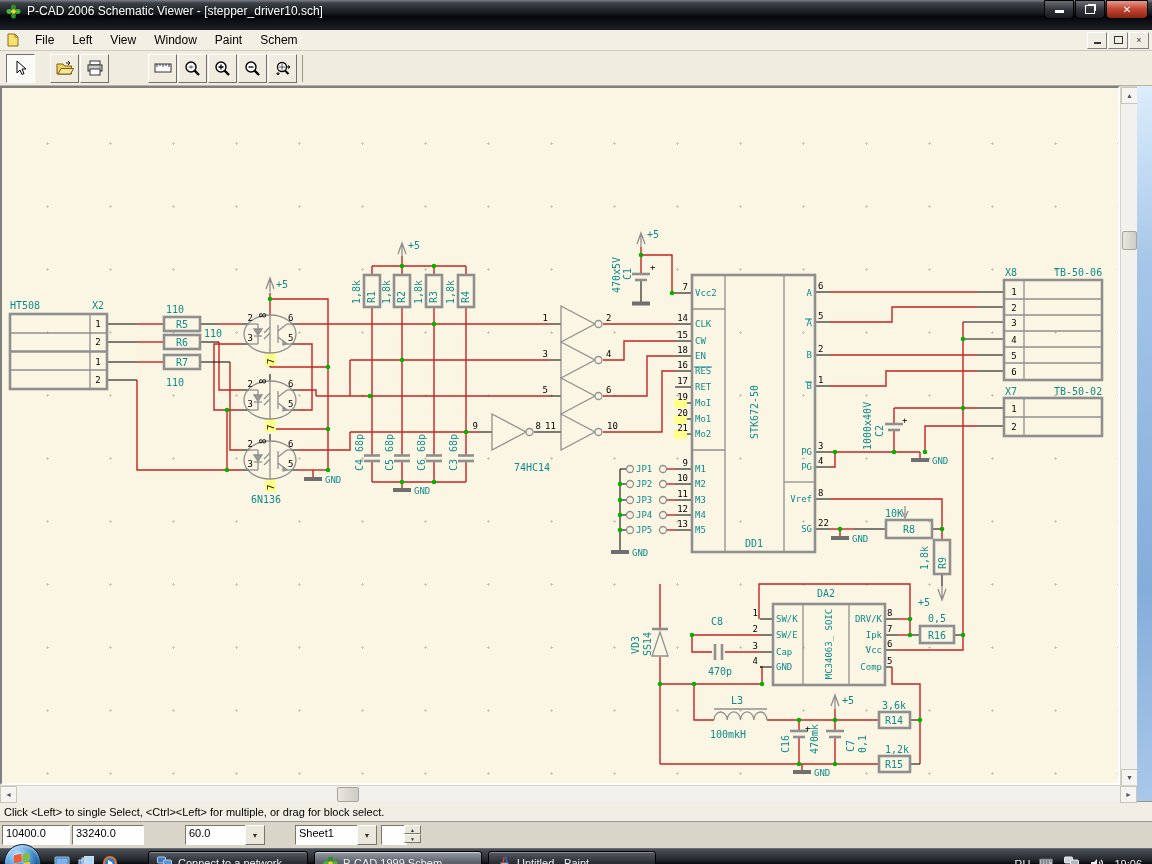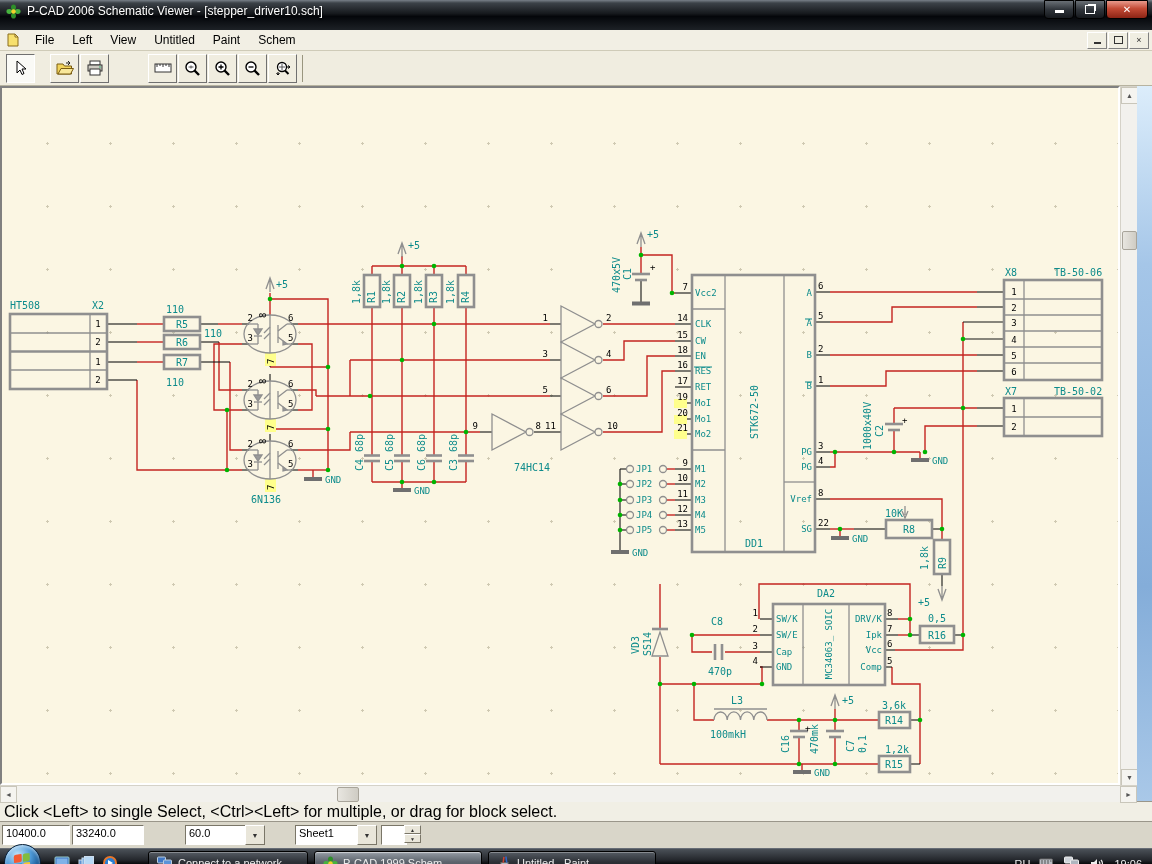--- a/index.html
+++ b/index.html
@@ -28,21 +28,21 @@
   .tbsep{width:1px;height:27px;background:#9a967f;margin-left:4px}
   
   .canvaswrap{position:relative;height:715px;background:#e8e6dc}
   .canvas{position:absolute;left:0;top:0;width:1116px;height:695px;border:2px solid;border-color:#808080 #fff #fff #808080;background:#fbf6e3;background-image:radial-gradient(circle,#cfc9b2 1px,transparent 1.4px);background-size:63px 63px;background-position:14px 24px;overflow:hidden}
   .vscroll{position:absolute;left:1120px;top:0;width:17px;height:699px;background:#f2f1ed;border:1px solid #d5d2c8}
   .hscroll{position:absolute;left:0;top:699px;width:1137px;height:16px;background:#f2f1ed;border-top:1px solid #d5d2c8}
   .sarrow{position:absolute;width:15px;height:15px;background:#f5f4f0;border:1px solid #c9c6ba;color:#555;font-size:7px;display:flex;align-items:center;justify-content:center}
   .sthumb{position:absolute;background:linear-gradient(90deg,#e8e6e0,#cfccc4);border:1px solid #a8a49a;border-radius:2px}
   .bluestrip{position:absolute;left:1137px;top:0;width:15px;height:715px;background:linear-gradient(180deg,#dcedfb,#a5c6e8 25%,#84add9 70%,#a9c8e8)}
   
-  .statushint{height:19px;background:#f1efe5;border:1px solid #9a968a;border-left:none;border-right:none;font-size:16px;color:#000;display:flex;align-items:center;padding-left:4px}
+  .statushint{height:19px;background:#f1efe5;border:1px solid #9a968a;border-left:none;border-right:none;font-size:11px;color:#000;display:flex;align-items:center;padding-left:4px}
   .ctrls{height:26px;background:#d9d6c9;position:relative;font-size:11px}
   .field{position:absolute;top:3px;height:16px;background:#fff;border:1px solid;border-color:#7a7668 #fff #fff #7a7668;padding:1px 3px;color:#000}
   .combobtn{position:absolute;top:3px;width:18px;height:18px;background:#e9e6da;border:1px solid;border-color:#fff #7a7668 #7a7668 #fff;color:#333;font-size:7px;display:flex;align-items:center;justify-content:center}
   .spin{position:absolute;left:404px;top:3px;width:17px;height:18px;display:flex;flex-direction:column}
   .spinbtn{height:9px;background:#e9e6da;border:1px solid;border-color:#fff #7a7668 #7a7668 #fff;font-size:5px;color:#333;display:flex;align-items:center;justify-content:center}
   
   .taskbar{height:28px;background:linear-gradient(#4b5158 0%,#23262b 40%,#050608 55%,#0d0f13 100%);border-top:1px solid #676d75;display:flex;align-items:center;color:#eee;font-size:11px;position:relative;padding-left:148px}
   .orb{position:absolute;left:4px;top:-5px;width:35px;height:35px;border-radius:50%;background:radial-gradient(circle at 35% 28%,#bfe3fa,#4e9ad8 40%,#15538f 70%,#062b55);border:1px solid #0a2038;box-shadow:inset 0 2px 3px rgba(255,255,255,.5)}
   .flag{position:absolute;left:9px;top:9px;width:16px;height:16px;display:grid;grid-template-columns:1fr 1fr;grid-template-rows:1fr 1fr;gap:1px;transform:rotate(-3deg) skewY(-4deg)}
   .flag span{border-radius:30% 10% 30% 10%}
@@ -91,21 +91,21 @@
 </div>
 
 <div class="menubar">
   <svg class="mdi-icon" viewBox="0 0 14 14">
       <path d="M2,1 h7 l3,3 v9 h-10 z" fill="#f7e06e" stroke="#8a6d1d"></path>
       <path d="M9,1 l3,3 h-3 z" fill="#fff3b0" stroke="#8a6d1d"></path>
     </svg>
   <span class="menu-item">File</span>
   <span class="menu-item">Left</span>
   <span class="menu-item">View</span>
-  <span class="menu-item">Untitled</span>
+  <span class="menu-item">Window</span>
   <span class="menu-item">Paint</span>
   <span class="menu-item">Schem</span>
   <div class="mdibtns">
     <div class="mb">
         <span class="mingl"></span>
       </div>
     <div class="mb">
         <span class="resgl"></span>
       </div>
     <div class="mb">×</div>

